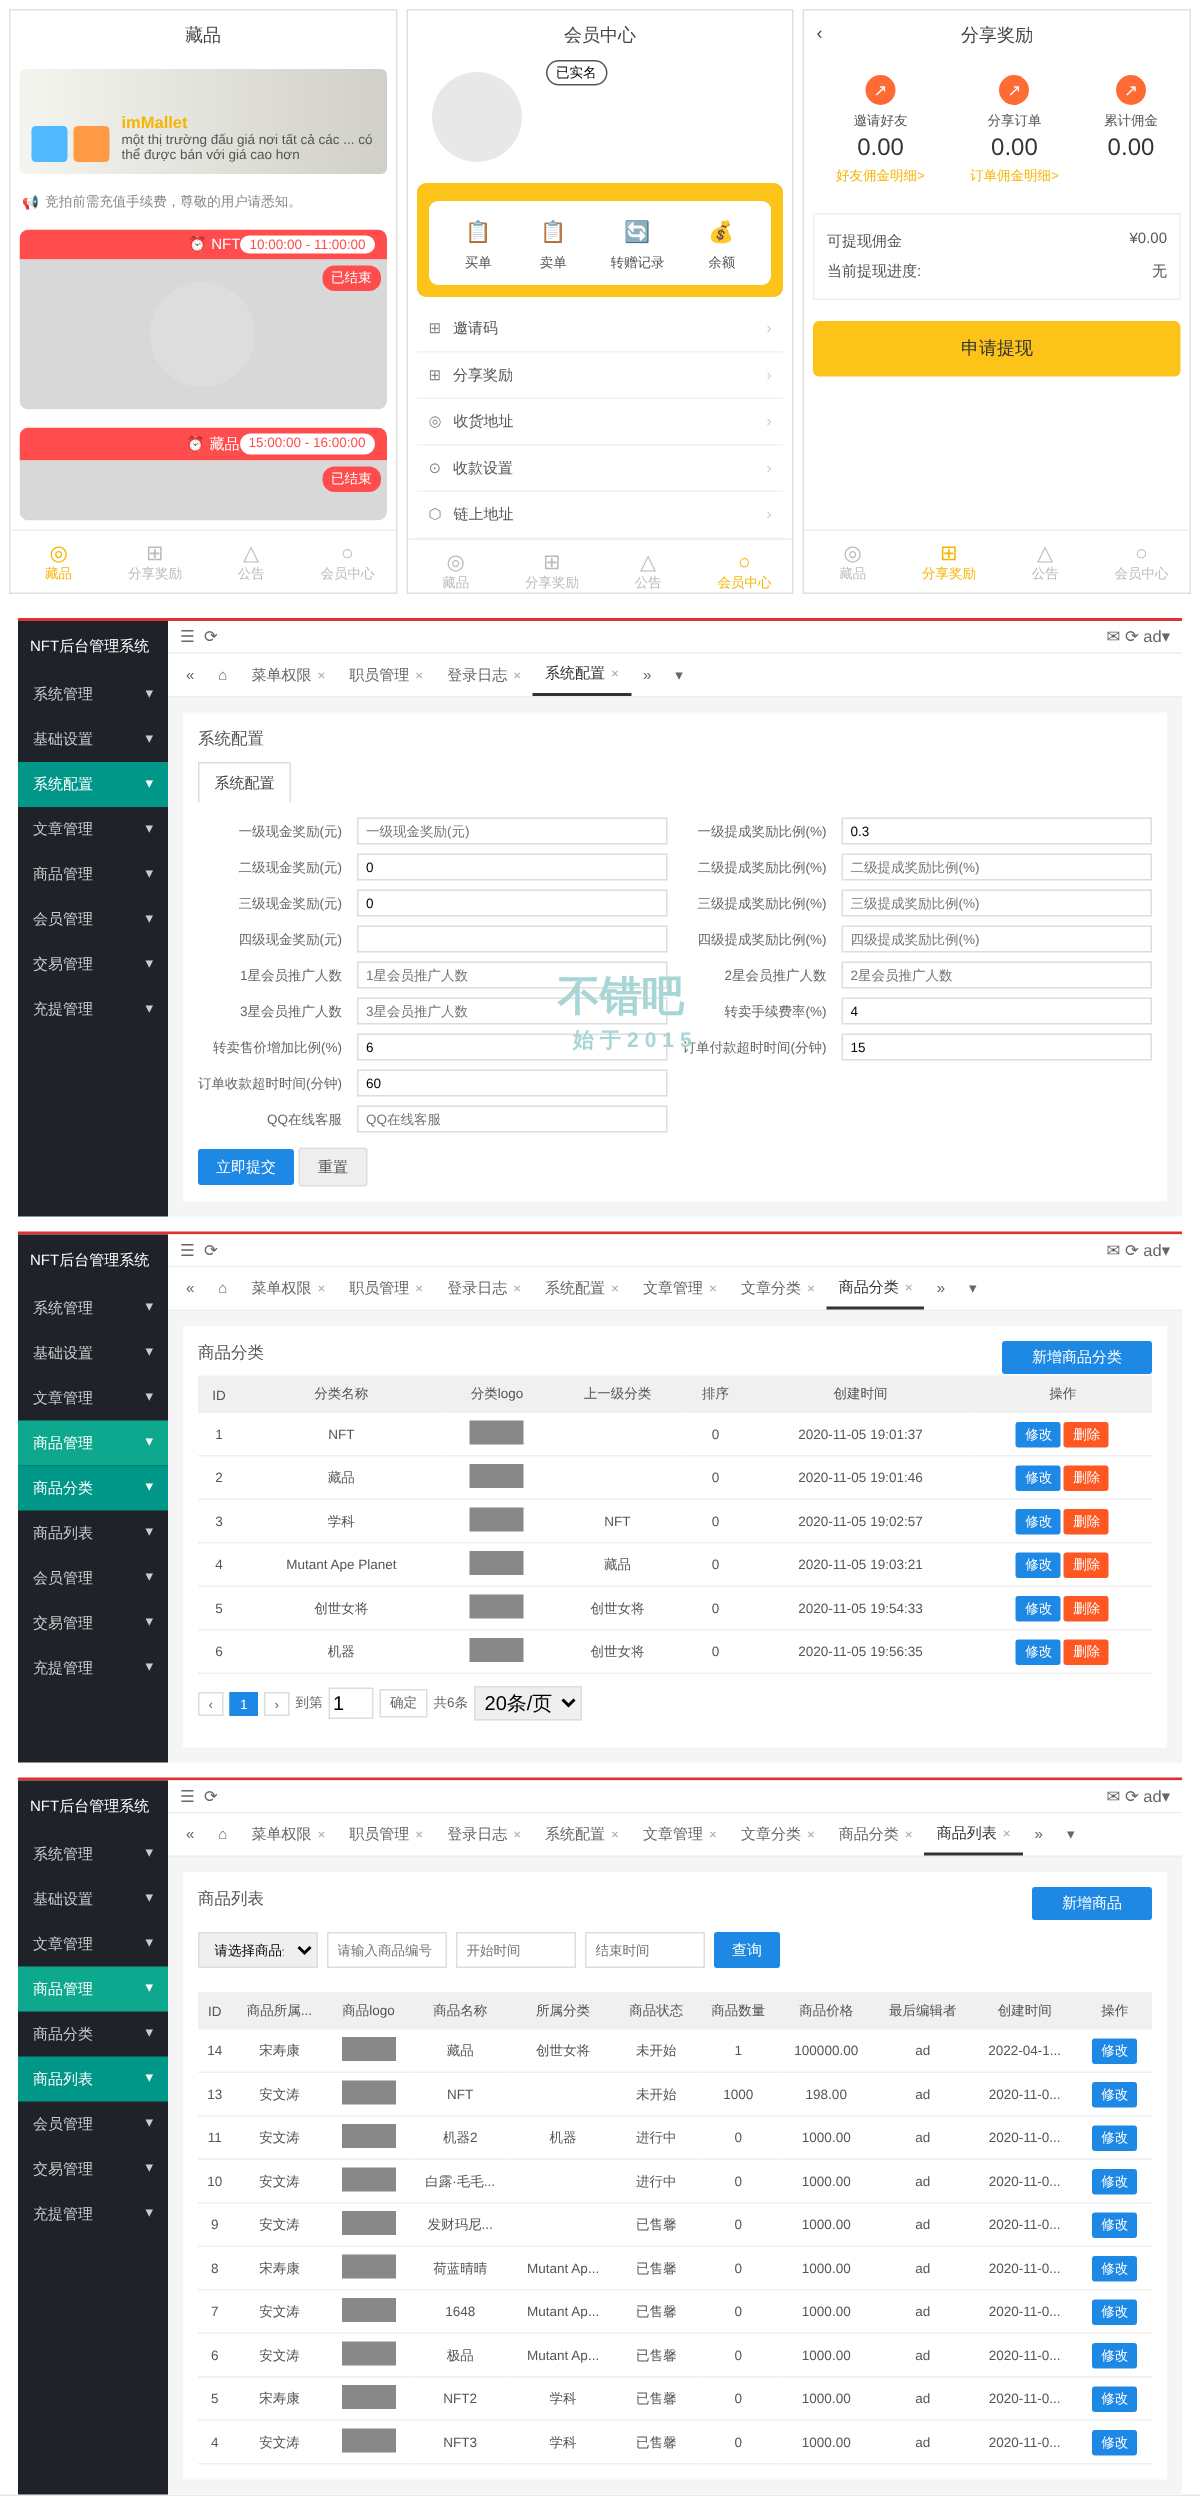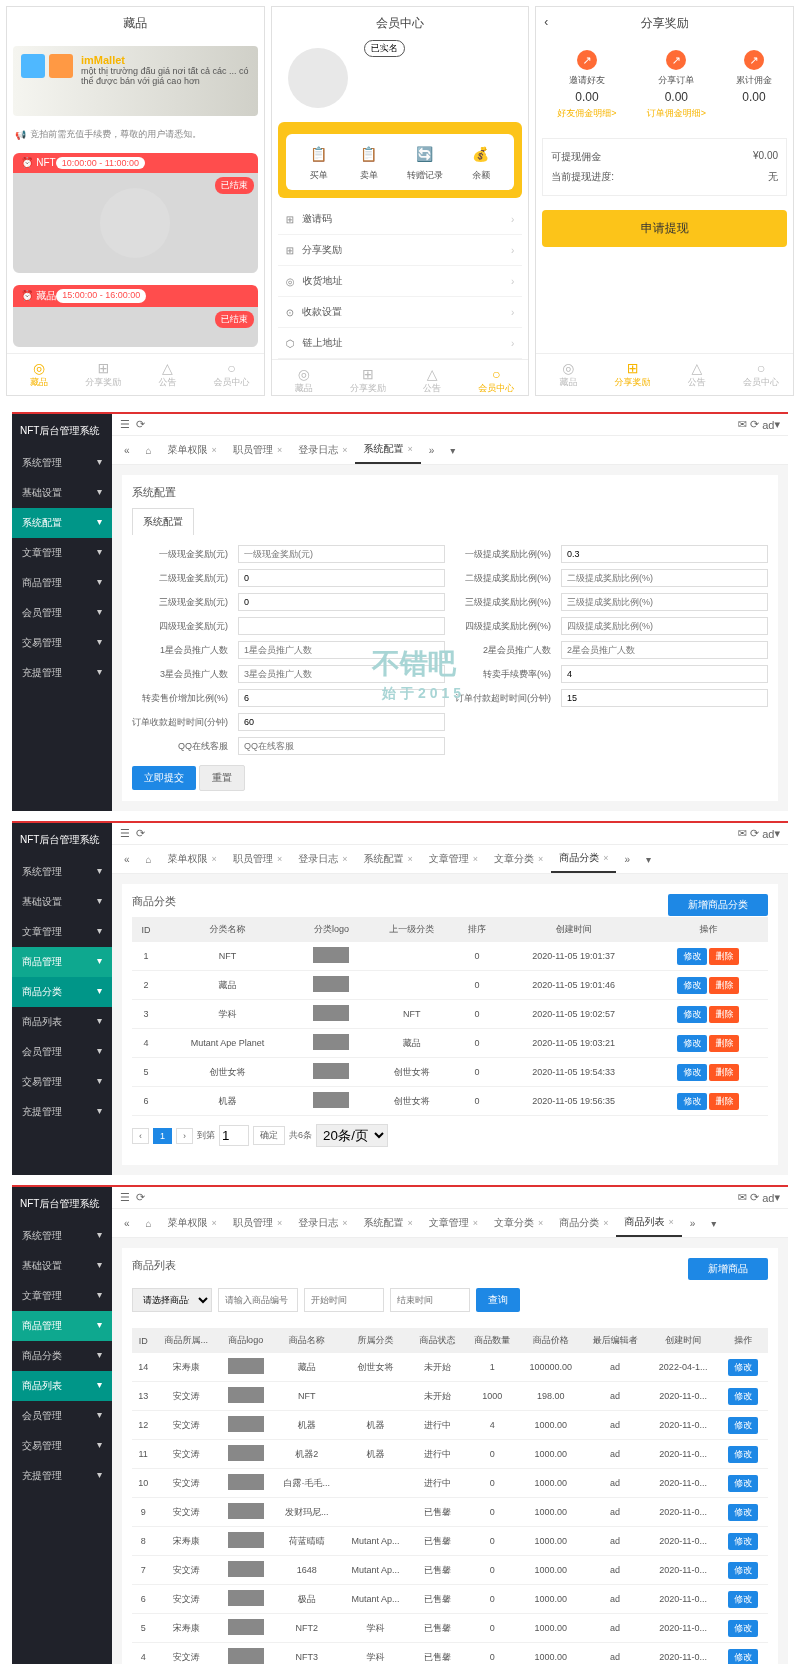--- a/index.html
+++ b/index.html
@@ -2,44 +2,44 @@
 <html><head>
 <meta charset="utf-8">
 <style>
 *{box-sizing:border-box;margin:0;padding:0;font-family:-apple-system,"PingFang SC","Microsoft YaHei",sans-serif}
 body{background:#e8e8e8;font-size:11px}
 .container{width:800px;margin:0 auto;background:#fff}
 
 .mobile-row{display:flex;gap:6px;padding:6px;background:#fff}
 .mobile-panel{flex:1;border:1px solid #e0e0e0;background:#fff;display:flex;flex-direction:column;height:390px;position:relative}
 .mobile-header{text-align:center;padding:8px;font-size:12px;color:#444;position:relative}
-.promo{margin:6px;height:70px;background:linear-gradient(90deg,#f5f5f0,#d0d0c8);border-radius:4px;display:flex;align-items:flex-start;padding:8px;gap:8px}
+.promo{margin:6px;height:70px;background:linear-gradient(90deg,#f5f5f0,#d0d0c8);border-radius:4px;display:flex;align-items:flex-end;padding:8px;gap:8px}
 .cube{width:24px;height:24px;background:#4fb8ff;border-radius:3px}
 .promo-text{font-size:9px;color:#555;flex:1}
 .promo-title{color:#f7b500;font-weight:bold;font-size:11px}
 .announce{display:flex;align-items:center;padding:6px 8px;font-size:9px;color:#888;gap:4px}
 .nft-card{margin:6px;border-radius:6px;overflow:hidden}
-.nft-head{background:#ff4d4d;color:#fff;padding:4px 8px;display:flex;justify-content:flex-start;font-size:10px}
+.nft-head{background:#ff4d4d;color:#fff;padding:4px 8px;display:flex;justify-content:flex-end;font-size:10px}
 .nft-time{background:#fff;color:#ff4d4d;border-radius:10px;padding:1px 6px;font-size:9px}
 .nft-body{height:100px;background:#d8d8d8;position:relative;display:flex;align-items:center;justify-content:center}
 .status-badge{position:absolute;top:4px;right:4px;background:#ff4d4d;color:#fff;font-size:9px;padding:2px 6px;border-radius:8px}
 .avatar-circle{width:60px;height:60px;border-radius:50%;background:#e8e8e8;margin:8px}
 .vip-tag{position:absolute;top:60px;left:90px;border:1px solid #555;border-radius:10px;font-size:9px;padding:1px 6px}
 .yellow-card{margin:6px;background:#fcc419;padding:12px 8px 8px;border-radius:6px}
 .white-inner{background:#fff;border-radius:6px;padding:8px;display:flex;justify-content:space-around}
 .icon-cell{text-align:center;font-size:9px;color:#555}
 .icon-box{width:24px;height:24px;margin:0 auto 3px;border-radius:4px;display:flex;align-items:center;justify-content:center;font-size:14px}
 .menu-list{padding:0 6px}
 .menu-item{display:flex;align-items:center;padding:8px;border-bottom:1px solid #f2f2f2;font-size:10px;color:#555}
 .menu-item span:first-child{margin-right:8px;color:#888}
 .chev{margin-left:auto;color:#ccc}
 .share-icons{display:flex;justify-content:space-around;padding:10px 6px}
 .share-cell{text-align:center;font-size:9px;color:#555}
 .circ{width:20px;height:20px;border-radius:50%;margin:0 auto 4px;display:flex;align-items:center;justify-content:center;color:#fff;font-size:11px}
-.share-val{font-size:12px;color:#333;margin:3px 0}
+.share-val{font-size:16px;color:#333;margin:3px 0}
 .share-link{color:#f7b500;font-size:9px}
 .info-box{margin:8px 6px;border:1px solid #eee;padding:8px;font-size:10px;color:#555}
 .info-row{display:flex;justify-content:space-between;padding:3px 0}
 .withdraw-btn{margin:6px;background:#fcc419;text-align:center;padding:10px;border-radius:4px;color:#333;font-size:12px}
 .bottom-nav{margin-top:auto;display:flex;border-top:1px solid #eee;padding:6px 0}
 .nav-item{flex:1;text-align:center;font-size:9px;color:#bbb}
 .nav-item.active{color:#f7b500}
 .nav-ico{font-size:14px;display:block}
 
 .admin{display:flex;margin:10px 12px;border-top:2px solid #e03131;background:#fff;min-height:330px}
@@ -578,33 +578,20 @@
                   <td>NFT</td>
                   <td></td>
                   <td>未开始</td>
                   <td>1000</td>
                   <td>198.00</td>
                   <td>ad</td>
                   <td>2020-11-0...</td>
                   <td><span class="act-btn act-edit">修改</span></td>
                 </tr>
                 <tr>
-                  <td>12</td>
-                  <td>安文涛</td>
-                  <td><span class="thumb"></span></td>
-                  <td>机器</td>
-                  <td>机器</td>
-                  <td>进行中</td>
-                  <td>4</td>
-                  <td>1000.00</td>
-                  <td>ad</td>
-                  <td>2020-11-0...</td>
-                  <td><span class="act-btn act-edit">修改</span></td>
-                </tr>
-                <tr>
                   <td>11</td>
                   <td>安文涛</td>
                   <td><span class="thumb"></span></td>
                   <td>机器2</td>
                   <td>机器</td>
                   <td>进行中</td>
                   <td>0</td>
                   <td>1000.00</td>
                   <td>ad</td>
                   <td>2020-11-0...</td>

